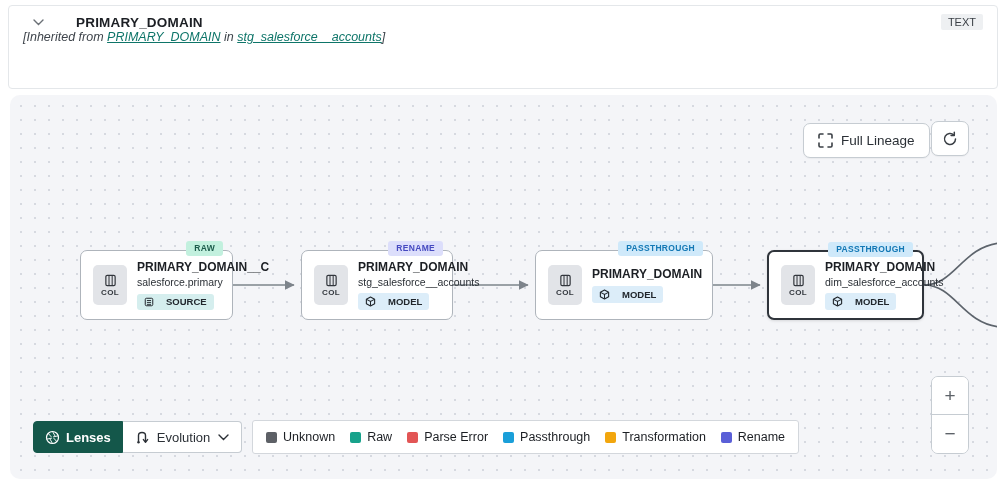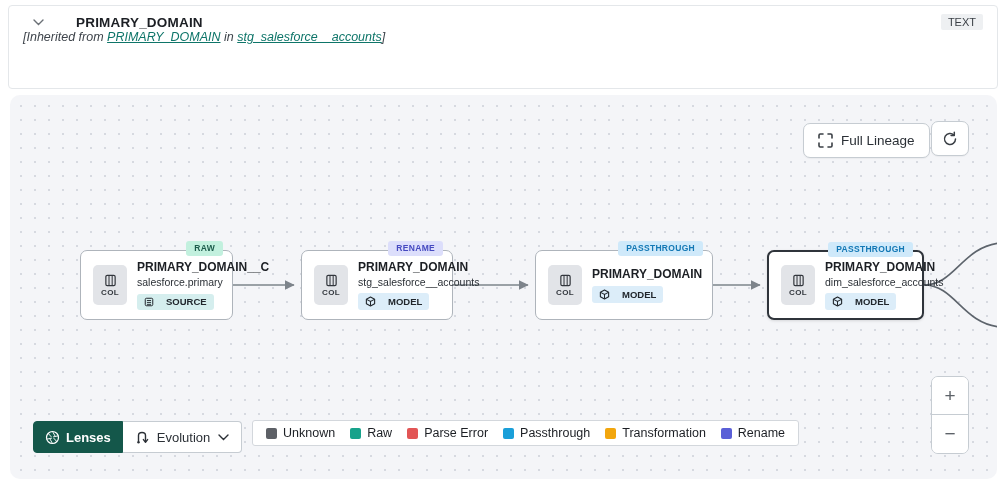--- a/index.html
+++ b/index.html
@@ -81,21 +81,21 @@
     border:1px solid #14574a; border-radius:4px 0 0 4px; cursor:pointer;
   }
   .evo-btn{
     display:flex; align-items:center; gap:8px; padding:8px 12px;
     background:#fff; border:1px solid #c6ccd2; border-left:none;
     border-radius:0 4px 4px 0; font-size:13px; color:#2b3036; cursor:pointer;
   }
 
   
   .legend{
-    position:absolute; left:242px; top:325px; height:26px;
+    position:absolute; left:242px; top:325px; height:34px;
     display:flex; align-items:center; gap:15px; padding:11px 13px;
     background:#fff; border:1px solid #d3d7dc; border-radius:3px;
   }
   .legend-item{ display:flex; align-items:center; gap:6px; font-size:12.5px; color:#1c1f24; }
   .swatch{ width:11px; height:11px; border-radius:2px; display:inline-block; }
 
   
   .zoomers{
     position:absolute; left:921px; top:281px; width:38px;
     background:#fff; border:1px solid #c6ccd2; border-radius:7px; overflow:hidden;

